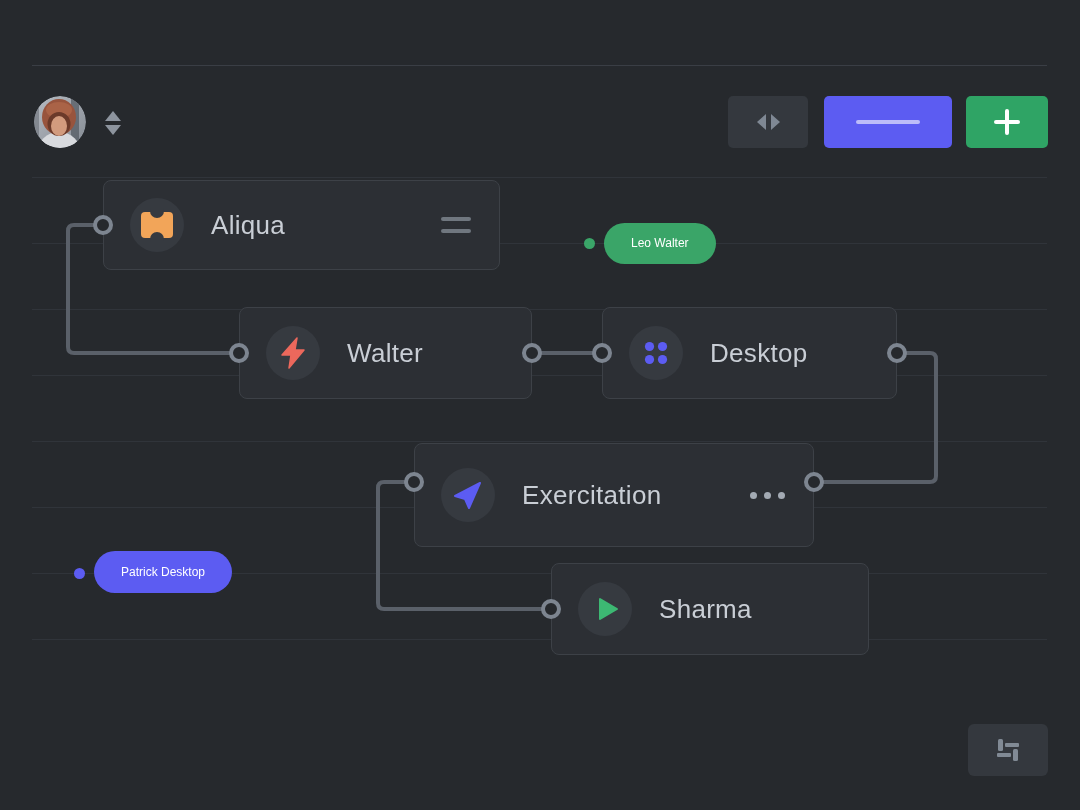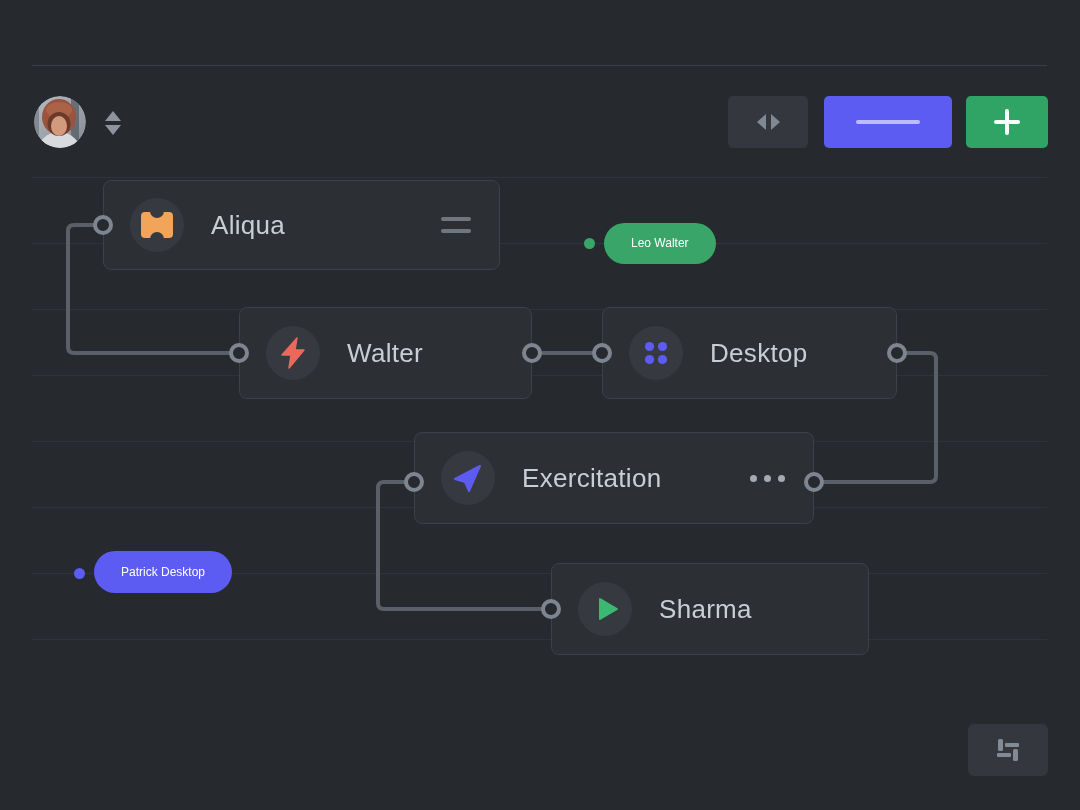--- a/index.html
+++ b/index.html
@@ -62,21 +62,21 @@
   .node-label{margin-left:27px;font-size:26px;color:var(--label);letter-spacing:.3px;white-space:nowrap;}
   .node-right{margin-left:auto;margin-right:28px;display:flex;align-items:center;cursor:pointer;}
   .drag-lines{display:flex;flex-direction:column;gap:8px;}
   .drag-lines i{display:block;width:30px;height:4px;border-radius:2px;background:#70777f;}
   .ellipsis{display:flex;gap:7px;}
   .ellipsis i{width:7px;height:7px;border-radius:50%;background:#a3aab3;}
 
   #node-aliqua{left:103px;top:180px;width:397px;height:90px;}
   #node-desktop{left:239px;top:307px;width:293px;height:92px;}
   #node-mobile{left:602px;top:307px;width:295px;height:92px;}
-  #node-exercitation{left:414px;top:432px;width:400px;height:92px;}
+  #node-exercitation{left:414px;top:443px;width:400px;height:104px;}
   #node-online{left:551px;top:563px;width:318px;height:92px;}
 
   .port{z-index:4;width:20px;height:20px;border-radius:50%;border:4px solid var(--port);
     background:var(--bg);transform:translate(-50%,-50%);cursor:crosshair;}
 
   
   .badge{z-index:4;height:41px;line-height:41px;border-radius:21px;padding:0 27px;
     color:#fff;font-size:12px;font-weight:500;white-space:nowrap;cursor:pointer;}
   .badge-dot{z-index:4;width:11px;height:11px;border-radius:50%;}
   #badge-leo{left:604px;top:223px;background:var(--green-badge);}

